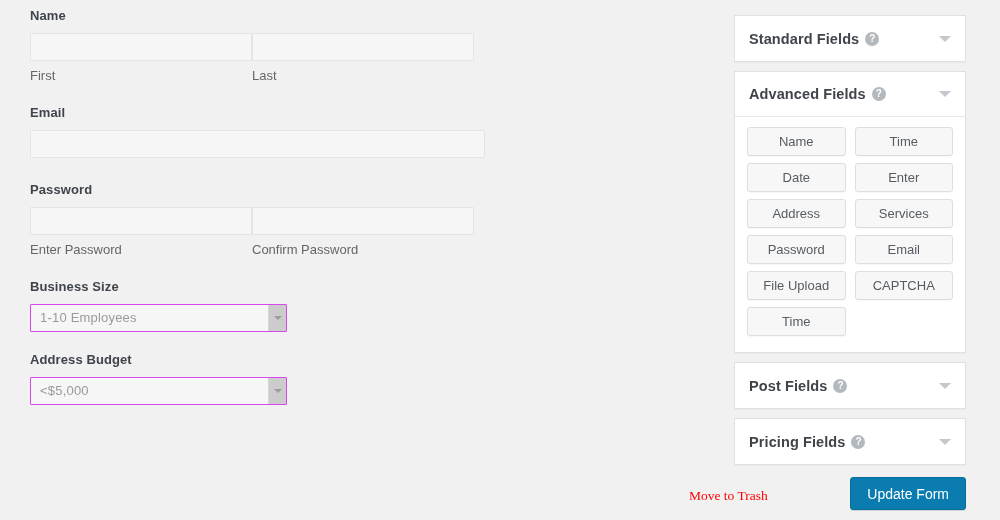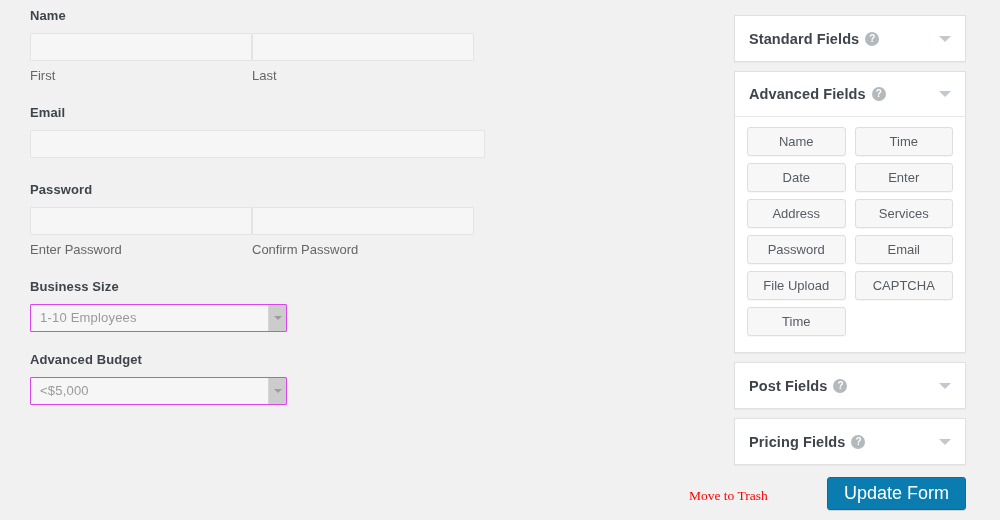--- a/index.html
+++ b/index.html
@@ -220,21 +220,21 @@
     position: absolute;
     right: 0;
     top: 0;
     height: 33px;
     padding: 0 16px;
     background: #0b7cb0;
     border: 1px solid #0a6e9c;
     border-radius: 3px;
     color: #ffffff;
     font-family: "Liberation Sans", sans-serif;
-    font-size: 18px;
+    font-size: 14px;
     cursor: pointer;
     box-shadow: 0 1px 0 rgba(0,0,0,0.12);
   }
 </style>
 </head>
 <body>
 
 <div id="page">
 
   <div id="form-editor">
@@ -275,21 +275,21 @@
       <div class="field-row" style="margin-bottom: 20px;">
         <span class="field-label">Business Size</span>
         <div class="sel-wrap">
           <span class="sel-value">1-10 Employees</span>
           <span class="sel-btn">
             <span class="chev"></span>
           </span>
         </div>
       </div>
       <div class="field-row" style="margin-bottom: 20px;">
-        <span class="field-label">Advanced Budget</span>
+        <span class="field-label">Address Budget</span>
         <div class="sel-wrap">
           <span class="sel-value">&lt;$5,000</span>
           <span class="sel-btn">
             <span class="chev"></span>
           </span>
         </div>
       </div>
     </div>
 
   <div id="sidebar">

